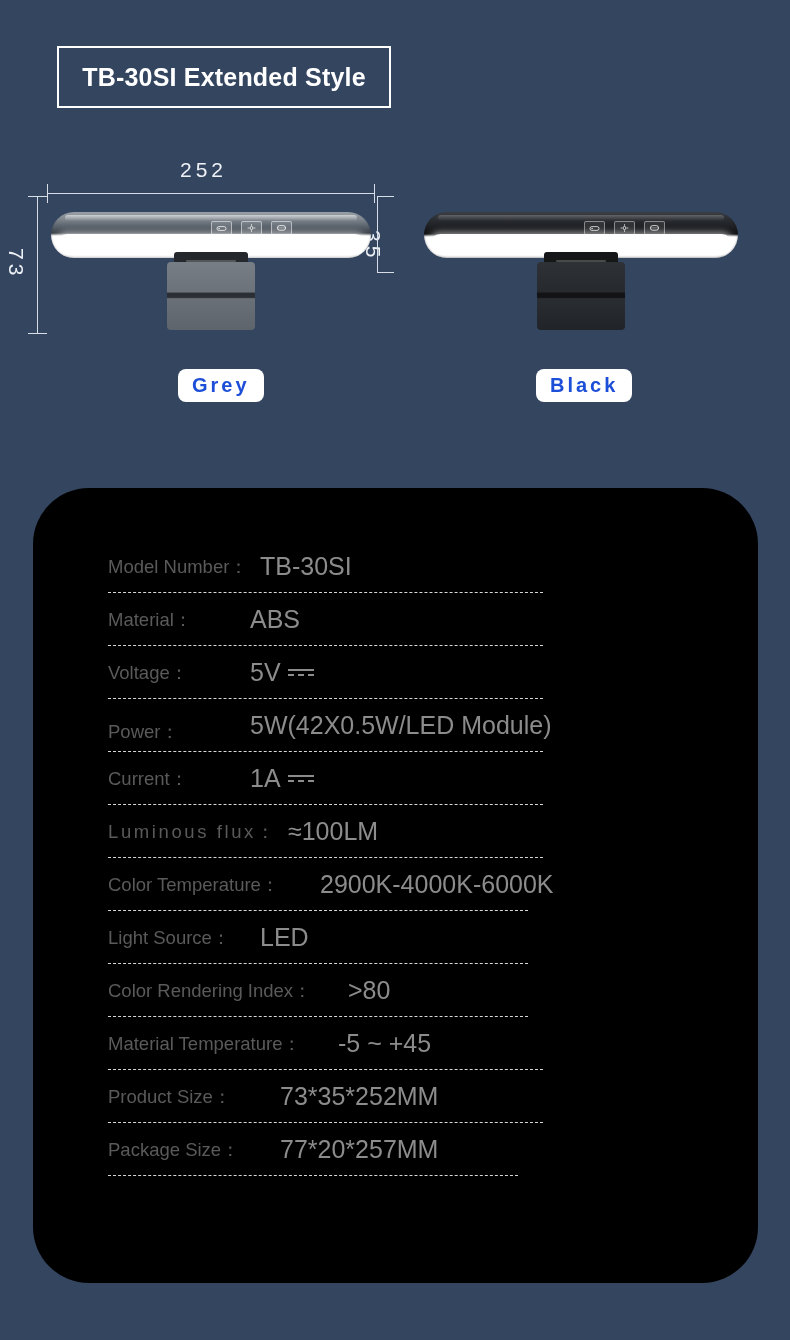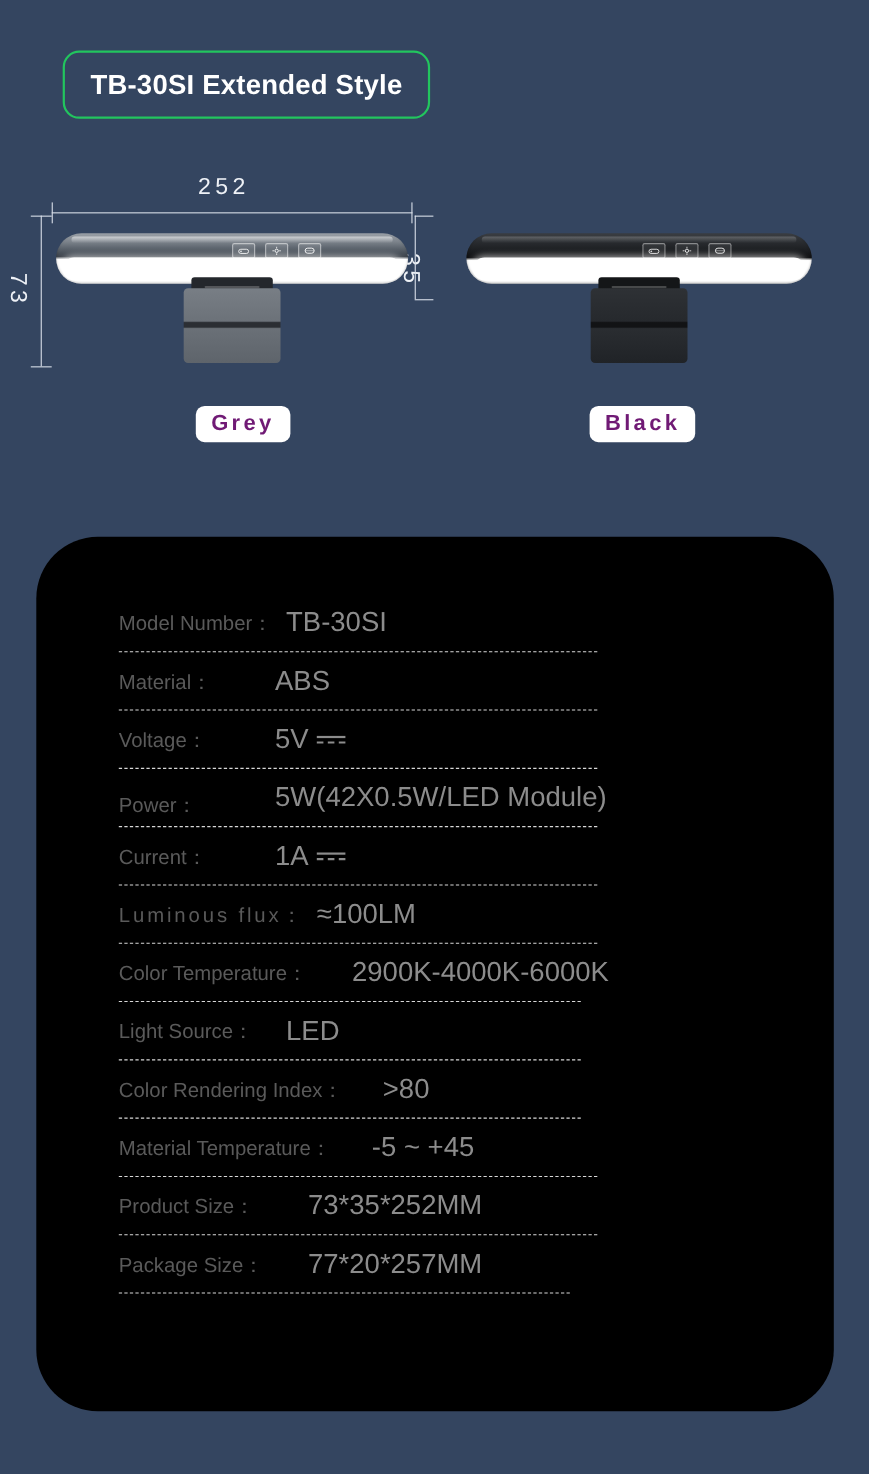--- a/index.html
+++ b/index.html
@@ -16,22 +16,22 @@
   }
 
   
   .title-badge {
     position: absolute;
     left: 57px;
     top: 46px;
     width: 334px;
     height: 62px;
     box-sizing: border-box;
-    border: 2px solid #22c55e;
-    border-radius: 15px;
+    border: 2px solid #ffffff;
+    border-radius: 0;
     display: flex;
     align-items: center;
     justify-content: center;
   }
   .title-badge-text {
     color: #ffffff;
     font-size: 25px;
     font-weight: bold;
     letter-spacing: 0.2px;
     white-space: nowrap;
@@ -190,21 +190,21 @@
     height: 33px;
     background: #ffffff;
     border-radius: 8px;
     display: flex;
     align-items: center;
     justify-content: center;
     padding: 0 14px;
     box-sizing: border-box;
   }
   .color-pill-text {
-    color: #701a75;
+    color: #1d4ed8;
     font-size: 20px;
     font-weight: bold;
     letter-spacing: 3px;
     white-space: nowrap;
   }
 
   
   .spec-card {
     position: absolute;
     left: 33px;

